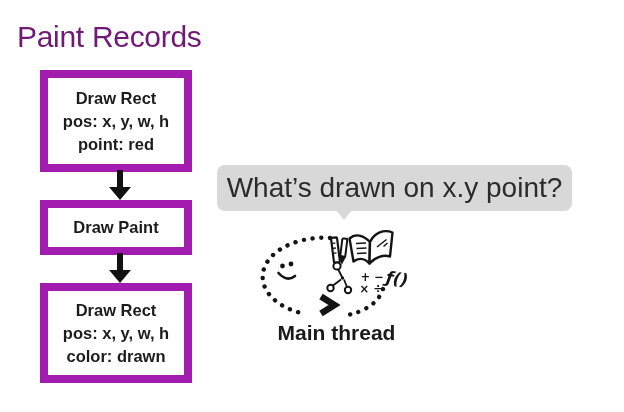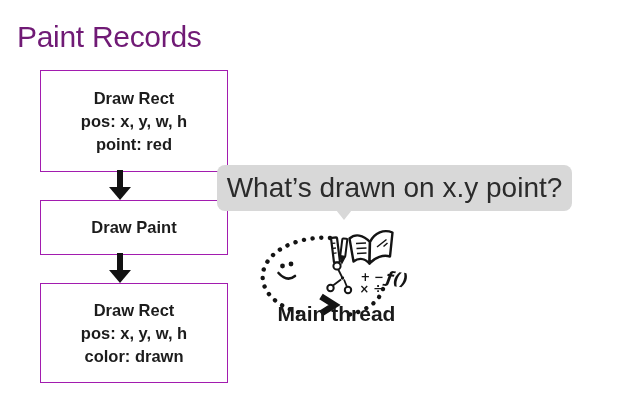--- a/index.html
+++ b/index.html
@@ -19,22 +19,22 @@
     top: 20px;
     font-size: 30px;
     font-weight: 400;
     letter-spacing: -0.3px;
     color: #701a75;
     white-space: nowrap;
   }
   .flow-box {
     position: absolute;
     left: 40px;
-    width: 188px;
-    border: 1px solid #a21caf;
+    width: 152px;
+    border: 8px solid #a21caf;
     background: #ffffff;
     display: flex;
     flex-direction: column;
     align-items: center;
     justify-content: center;
     text-align: center;
   }
   .flow-box .box-line {
     font-size: 16.5px;
     font-weight: 700;
@@ -93,21 +93,21 @@
   .main-thread-art {
     position: absolute;
     left: 250px;
     top: 228px;
     width: 165px;
     height: 92px;
   }
   .main-thread-label {
     position: absolute;
     left: 254px;
-    top: 302px;
+    top: 321px;
     width: 165px;
     text-align: center;
     font-size: 21px;
     font-weight: 700;
     color: #1a1a1a;
     white-space: nowrap;
   }
 </style>
 </head>
 <body>

